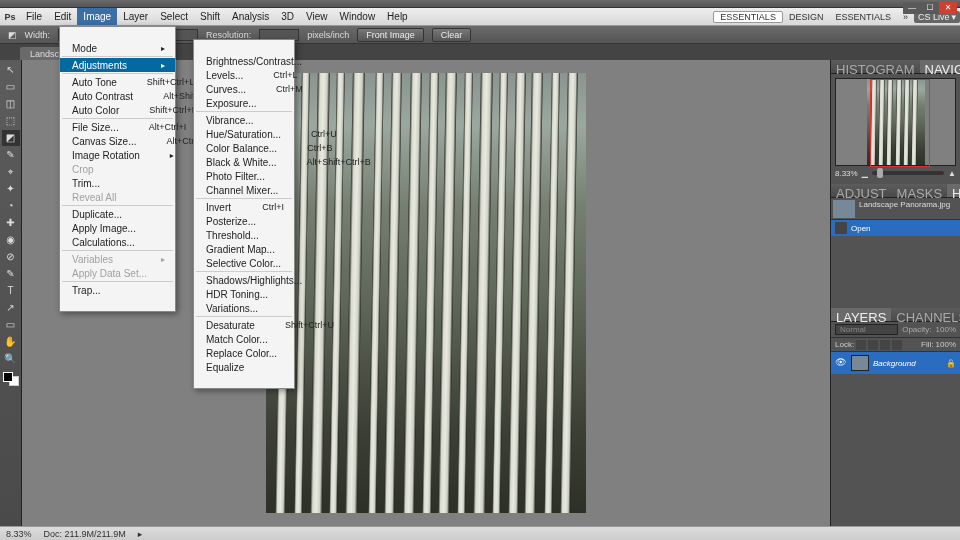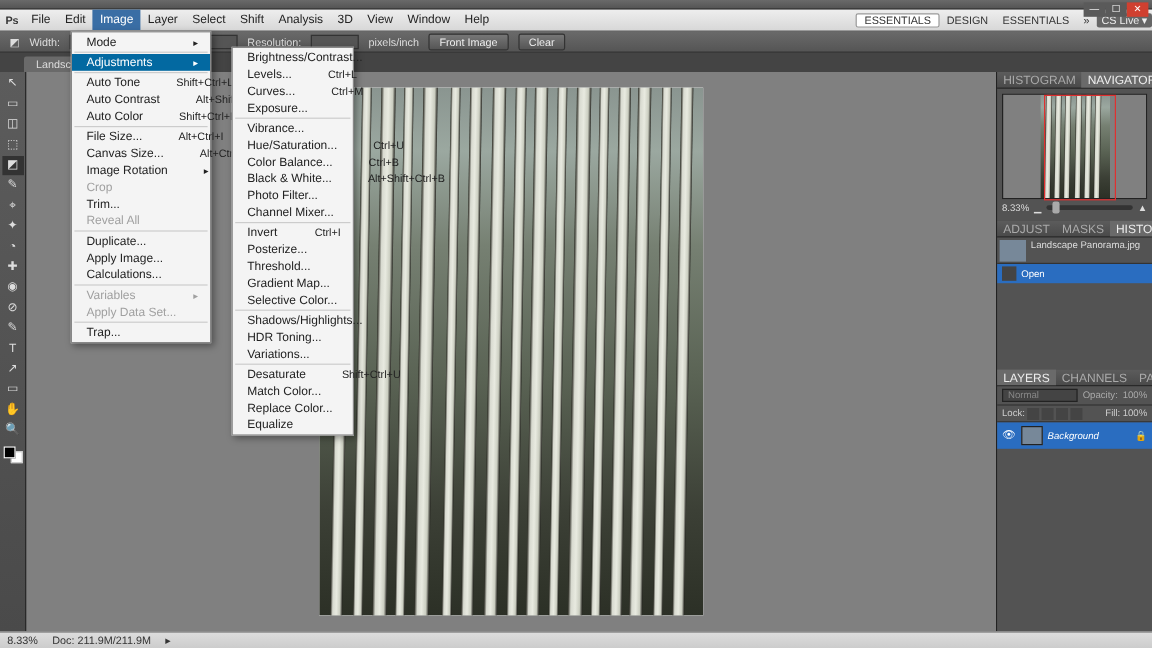--- a/index.html
+++ b/index.html
@@ -26,21 +26,21 @@
 .tool { width:18px; height:16px; color:#ddd; font-size:10px; text-align:center; line-height:16px; }
 .tool.sel { background:#333; }
 .swatch { width:16px; height:14px; margin-top:4px; position:relative; }
 .swatch .fg { width:10px; height:10px; background:#000; border:1px solid #fff; position:absolute; top:0; left:0; }
 .swatch .bg { width:10px; height:10px; background:#fff; border:1px solid #ccc; position:absolute; bottom:0; right:0; }
 .canvas { background:#808080; position:relative; display:flex; align-items:center; justify-content:center; overflow:hidden; }
 .doc { width:320px; height:440px; background:#fff; position:relative; overflow:hidden; }
 .forest { position:absolute; inset:0; background:linear-gradient(180deg,#8a9590 0%,#9ba8a0 12%,#768072 30%,#5a6354 55%,#3c4036 80%,#2c3026 100%); }
 .tree { position:absolute; top:0; bottom:0; background:linear-gradient(90deg,#2a2a22 0%,#d8dad0 20%,#e8eae0 50%,#cacdc0 80%,#252520 100%); transform:skewX(-1deg); }
 .panels { background:#4b4b4b; display:flex; flex-direction:column; border-left:1px solid #222; }
-.panel-tabs { height:14px; background:linear-gradient(#5c5c5c,#4a4a4a); display:flex; font-size:10px; color:#aaa; border-bottom:1px solid #222; }
+.panel-tabs { height:14px; background:linear-gradient(#5c5c5c,#4a4a4a); display:flex; font-size:13px; color:#aaa; border-bottom:1px solid #222; }
 .panel-tabs .pt { padding:2px 5px; }
 .panel-tabs .pt.act { background:#6a6a6a; color:#eee; }
 .navigator { height:110px; background:#535353; padding:4px; display:flex; flex-direction:column; }
 .nav-preview { flex:1; background:#808080; border:1px solid #222; position:relative; display:flex; align-items:center; justify-content:center; }
 .nav-img { width:58px; height:86px; position:relative; overflow:hidden; }
 .nav-img .forest { position:absolute; inset:0; }
 .nav-box { position:absolute; border:1.5px solid #e03030; }
 .nav-zoom { height:14px; display:flex; align-items:center; gap:4px; font-size:8px; color:#ddd; }
 .nav-zoom .slider { flex:1; height:4px; background:#333; border-radius:2px; position:relative; }
 .nav-zoom .slider::after { content:""; width:6px; height:10px; background:#aaa; border-radius:2px; position:absolute; left:5px; top:-3px; }
@@ -55,21 +55,21 @@
 .lay-opts .sel { background:#444; border:1px solid #222; padding:0 4px; color:#888; flex:1; }
 .lay-lock { height:14px; display:flex; align-items:center; gap:2px; padding:0 4px; font-size:8px; color:#ccc; border-bottom:1px solid #333; }
 .lay-lock .lic { width:10px; height:10px; background:#444; }
 .layer-row { height:22px; background:#2a6dc0; display:flex; align-items:center; padding:0 4px; gap:4px; }
 .layer-row .eye { width:12px; height:12px; color:#fff; font-size:9px; }
 .layer-row .lthumb { width:18px; height:16px; background:#789; border:1px solid #222; }
 .layer-row .lname { color:#fff; font-size:8px; font-style:italic; }
 .layer-row .lock { width:10px; color:#fff; font-size:8px; margin-left:auto; }
 .statusbar { position:absolute; bottom:0; left:0; right:0; height:14px; background:linear-gradient(#ddd,#ccc); display:flex; align-items:center; font-size:9px; color:#333; padding:0 6px; gap:12px; border-top:1px solid #999; }
 
-.menu { position:absolute; background:#f4f4f4; border:1px solid #888; box-shadow:2px 2px 6px rgba(0,0,0,.4); font-size:10px; color:#222; padding:1px 0; z-index:100;text-align:right; }
+.menu { position:absolute; background:#f4f4f4; border:1px solid #888; box-shadow:2px 2px 6px rgba(0,0,0,.4); font-size:10px; color:#222; padding:14px 0; z-index:100;text-align:right; }
 .menu .mi { padding:2px 10px 2px 12px; display:flex; justify-content:space-between; gap:30px; height:14px; align-items:center; white-space:nowrap; }
 .menu .mi.hl { background:#0369a1; color:#fff; }
 .menu .mi.dis { color:#a0a0a0; }
 .menu .mi .sc { color:inherit; font-size:9px; }
 .menu .mi .ar { font-size:8px; }
 .menu hr { border:none; border-top:1px solid #ccc; margin:1px 2px; }
 .menu1 { top:26px; left:59px; width:117px; }
 .menu2 { top:39px; left:193px; width:102px; }
 .cslive { display:flex; align-items:center; gap:2px; background:#666; padding:1px 4px; border-radius:2px; color:#eee; font-size:9px; }
 </style>

